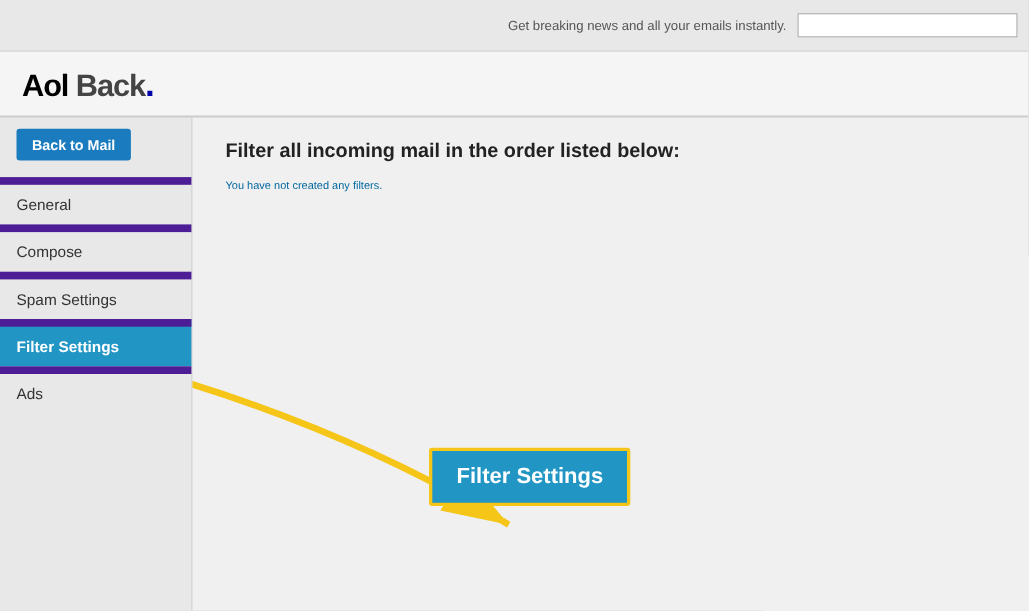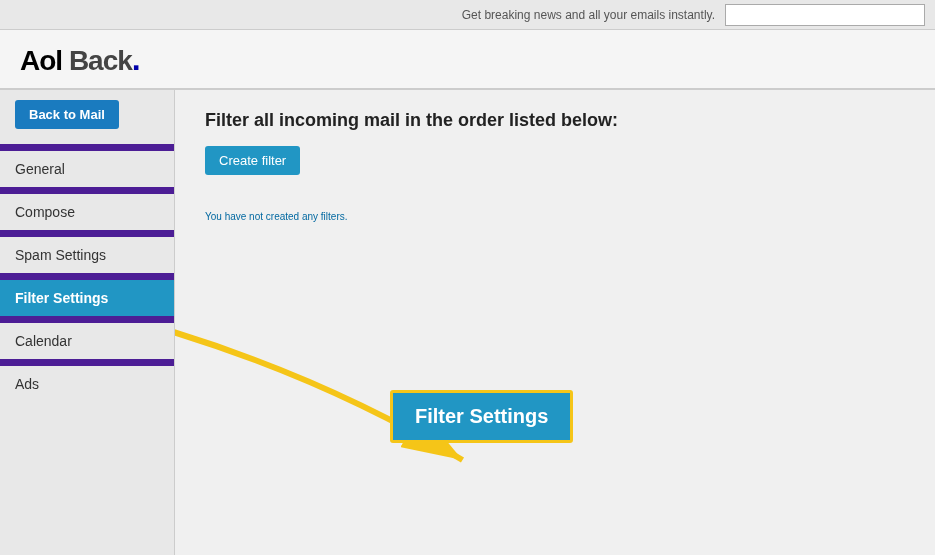--- a/index.html
+++ b/index.html
@@ -9,21 +9,21 @@
       background: #d0d0d0;
       width: 935px;
       height: 555px;
       overflow: hidden;
     }
 
     
     .top-bar {
       background: #e8e8e8;
       border-bottom: 1px solid #ccc;
-      height: 30px;
+      height: 47px;
       display: flex;
       align-items: center;
       justify-content: flex-end;
       padding-right: 10px;
     }
     .top-bar-text {
       font-size: 12px;
       color: #555;
     }
     .top-bar-search {
@@ -196,30 +196,26 @@
     <div class="sidebar-item">
       <span>Compose</span>
     </div>
     <div class="sidebar-item">
       <span>Spam Settings</span>
     </div>
     <div class="sidebar-item active">
       <span>Filter Settings</span>
     </div>
     <div class="sidebar-item">
-      <span>Calendar</span>
-    </div>
-    <div class="sidebar-item">
       <span>Ads</span>
     </div>
   </div>
 
   <div class="content">
     <div class="content-title">Filter all incoming mail in the order listed below:</div>
-    <button class="create-filter-btn">Create filter</button>
     <div class="no-filters-text">You have not created any filters.</div>
 
     
     <svg class="arrow-overlay" viewBox="0 0 760 465" xmlns="http://www.w3.org/2000/svg">
 
       <defs>
         <marker id="arrowhead" markerWidth="10" markerHeight="7" refX="10" refY="3.5" orient="auto">
           <polygon points="0 0, 10 3.5, 0 7" fill="#f5c518"></polygon>
         </marker>
       </defs>

